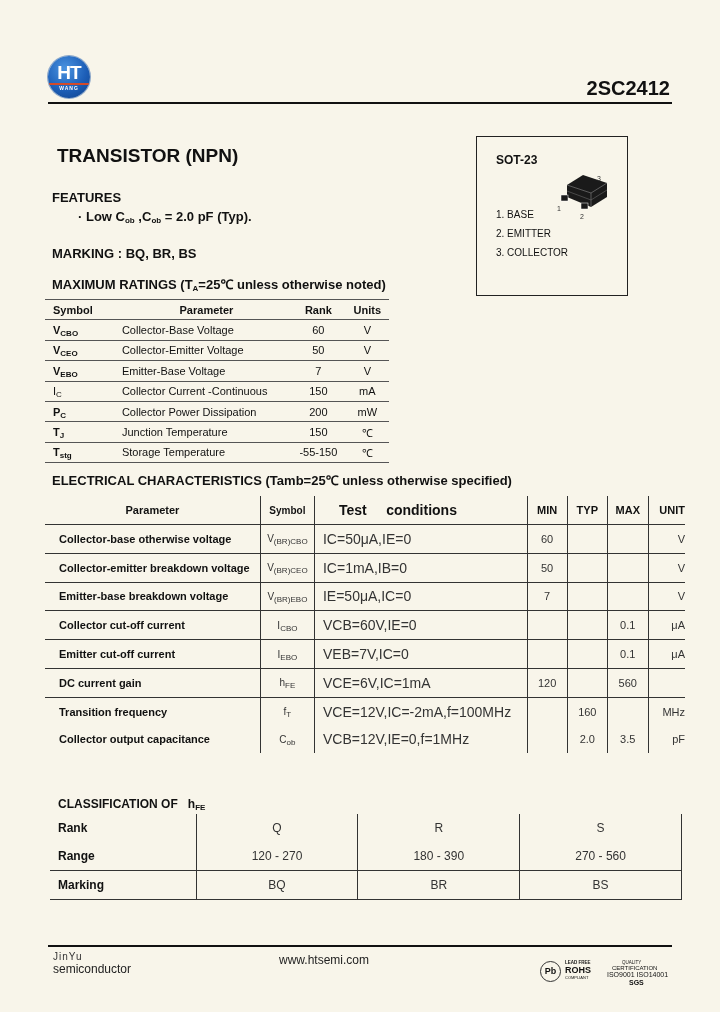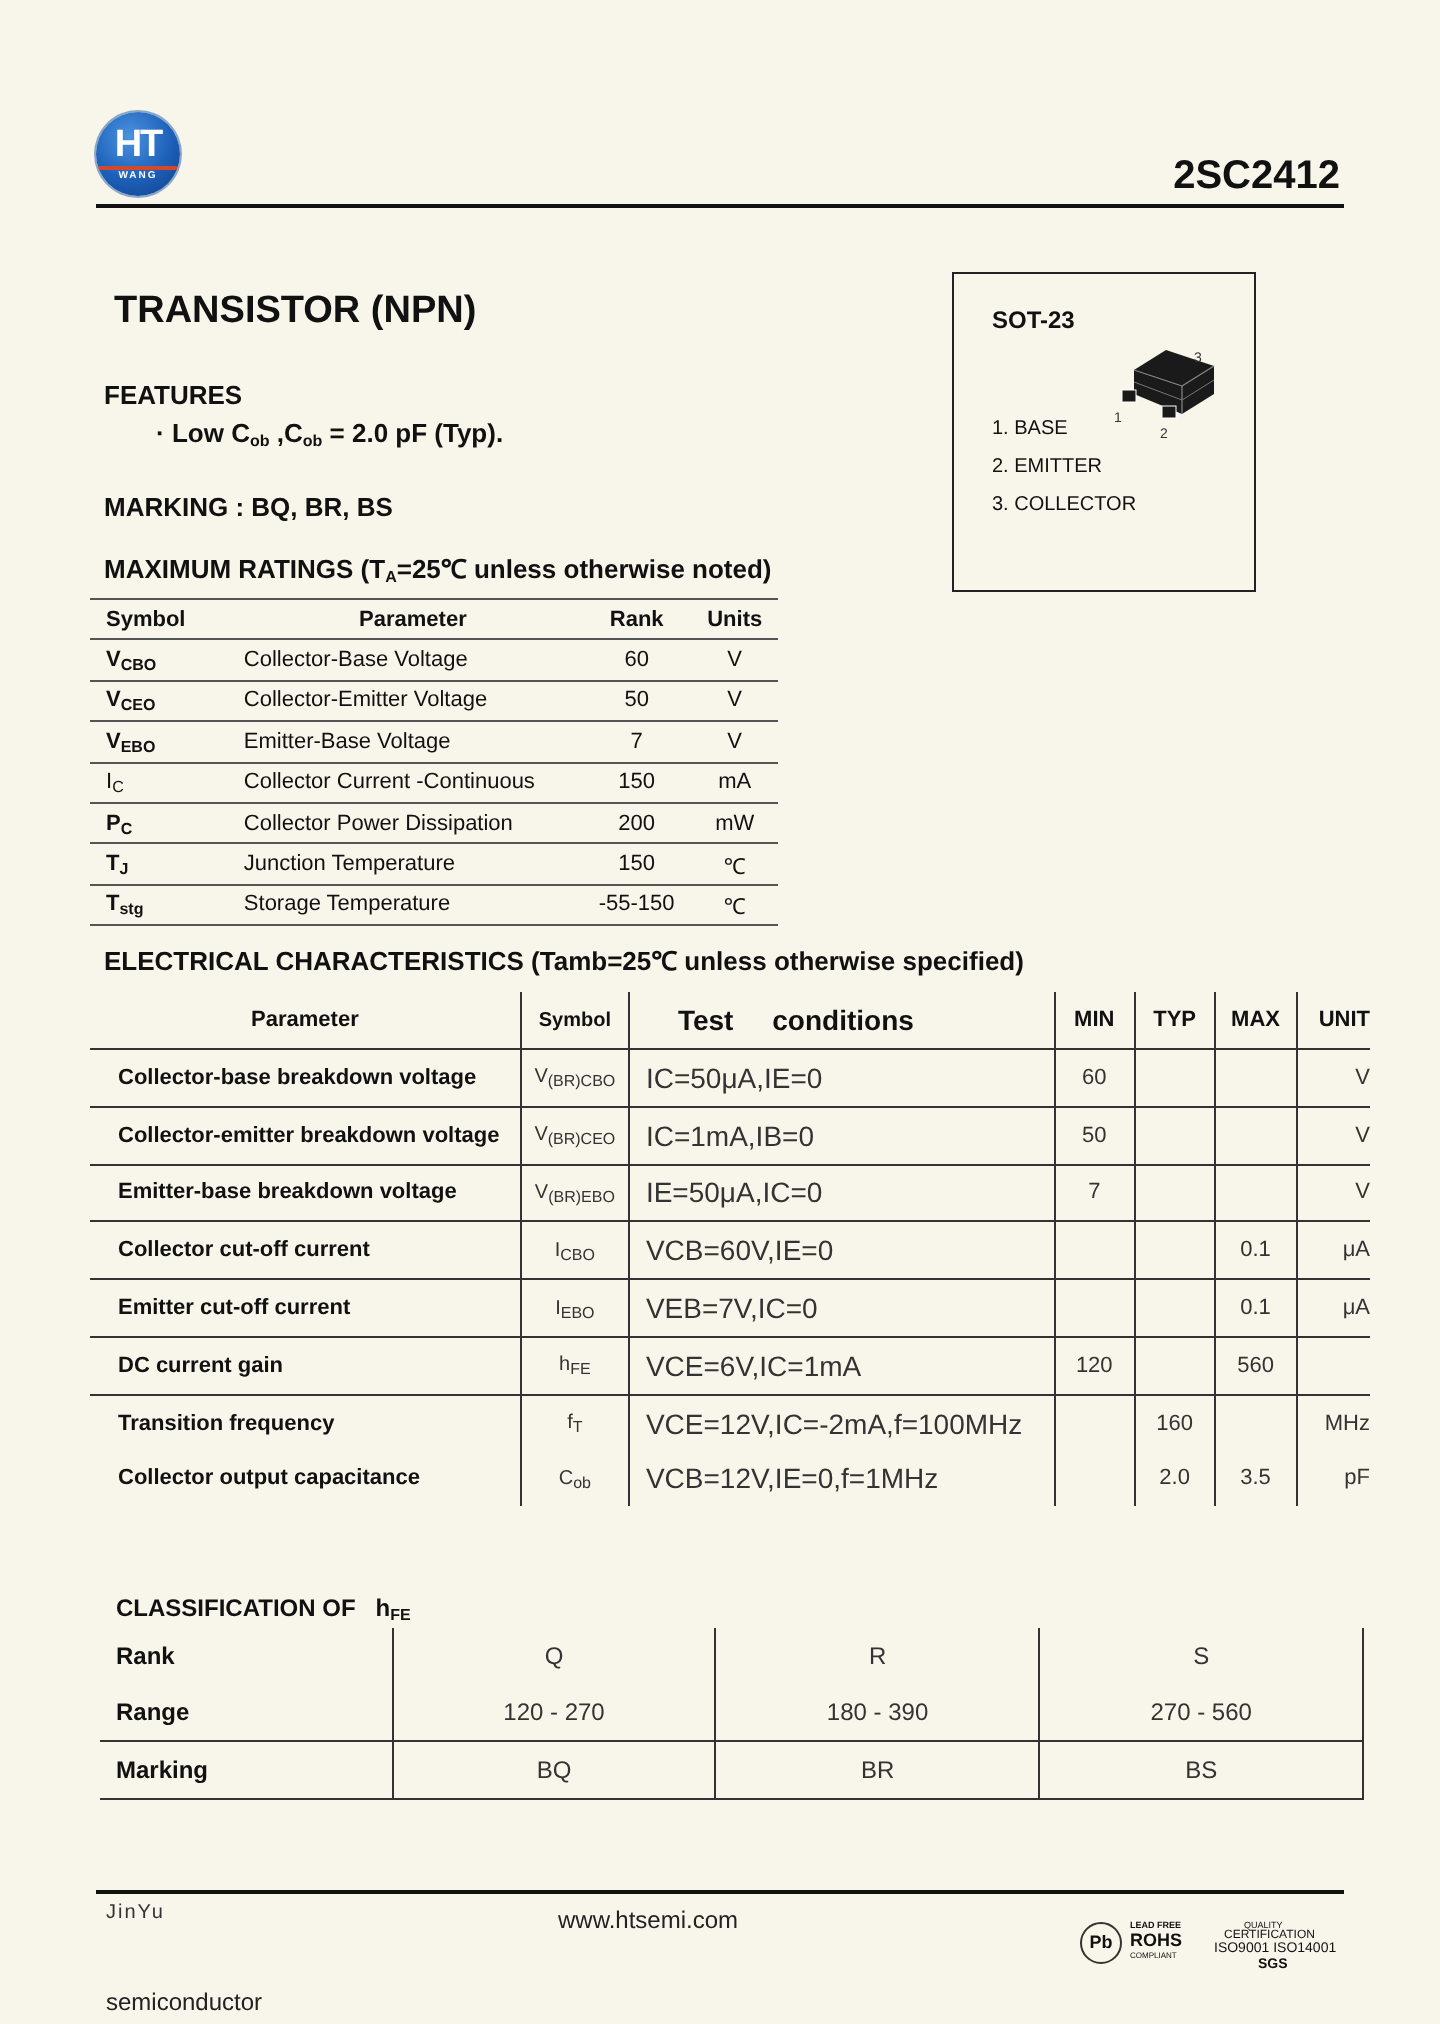--- a/index.html
+++ b/index.html
@@ -69,21 +69,21 @@
   .cls { left: 50px; top: 814px; width: 632px; font-size: 12px; }
   .cls td { height: 28px; padding: 0; text-align: center; color: #333; }
   .cls td.lbl { text-align: left; padding-left: 8px; width: 136px; font-weight: bold; color: #111; }
   .cls td + td { border-left: 1px solid #333; }
   .cls td.rank { width: 159px; }
   .cls tr:last-child td { border-top: 1px solid #333; border-bottom: 1px solid #333; margin-top: 41px; }
 
   
   .ftr-rule { left: 48px; top: 945px; width: 624px; height: 2px; background: #111; }
   .ftr-co1 { left: 53px; top: 951px; font-size: 10px; color: #333; letter-spacing: 1px; }
-  .ftr-co2 { left: 53px; top: 962px; font-size: 12px; color: #222; margin-top: 32px; }
+  .ftr-co2 { left: 53px; top: 962px; font-size: 12px; color: #222; }
   .ftr-url { left: 279px; top: 953px; font-size: 12px; color: #222; }
   .cert { left: 540px; top: 960px; width: 135px; height: 26px; }
   .pb { position: absolute; left: 0; top: 1px; width: 19px; height: 19px; border: 1px solid #333; border-radius: 50%;
     font-size: 9px; font-weight: bold; text-align: center; line-height: 19px; }
   .rohs-top { position: absolute; left: 25px; top: 0; font-size: 4.5px; font-weight: bold; }
   .rohs { position: absolute; left: 25px; top: 5px; font-size: 9px; font-weight: bold; }
   .rohs-bot { position: absolute; left: 25px; top: 15px; font-size: 4px; }
   .q1 { position: absolute; left: 82px; top: 0; font-size: 4.5px; }
   .q2 { position: absolute; left: 72px; top: 5px; font-size: 6px; }
   .q3 { position: absolute; left: 67px; top: 11px; font-size: 7px; }
@@ -193,21 +193,21 @@
       <tr>
     <td class="p" style="text-align:center;padding-left:0">Parameter</td>
     <td class="s">Symbol</td>
     <td class="t" style="white-space:pre">Test     conditions</td>
     <td class="n">MIN</td>
     <td class="n">TYP</td>
     <td class="n">MAX</td>
     <td class="u">UNIT</td>
   </tr>
   <tr>
-    <td class="p">Collector-base breakdown voltage</td>
+    <td class="p">Collector-base otherwise voltage</td>
     <td class="s"><span>V</span><sub>(BR)CBO</sub></td>
     <td class="t">IC=50μA,IE=0</td>
     <td class="n">60</td>
     <td class="n"></td>
     <td class="n"></td>
     <td class="u">V</td>
   </tr>
   <tr>
     <td class="p">Collector-emitter breakdown voltage</td>
     <td class="s"><span>V</span><sub>(BR)CEO</sub></td>

